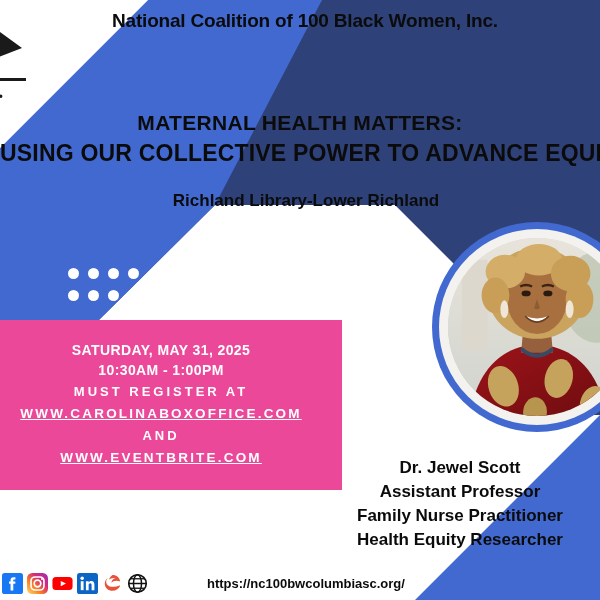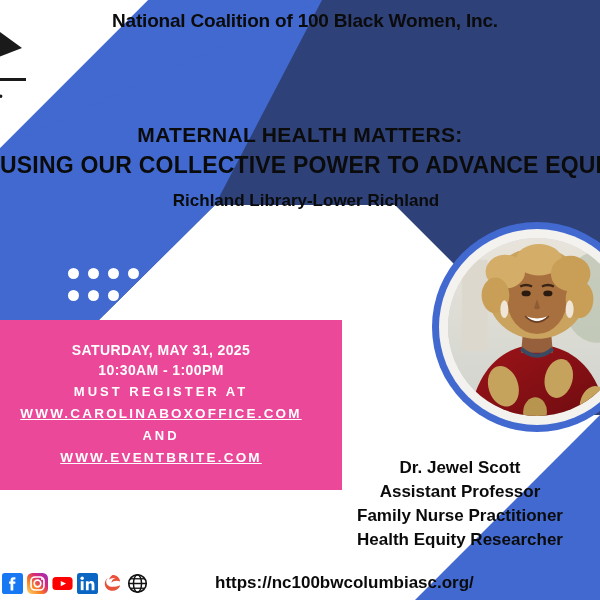--- a/index.html
+++ b/index.html
@@ -54,21 +54,20 @@
   }
 
   
   .title-block {
     position: absolute;
     left: 0;
     top: 108px;
     width: 600px;
     text-align: center;
     z-index: 5;
-    margin-top: 12px;
   }
   .title-main {
     color: #0b0b0b;
     font-weight: bold;
     font-size: 21px;
     line-height: 30px;
     letter-spacing: 0.3px;
     white-space: nowrap;
   }
   .title-sub {
@@ -234,23 +233,23 @@
   }
   .soc {
     width: 21px;
     height: 21px;
     display: block;
     flex: none;
   }
   .footer-url {
     color: #0b0b0b;
     font-weight: bold;
-    font-size: 17px;
-    white-space: nowrap;
-    margin-left: 16px;
+    font-size: 13px;
+    white-space: nowrap;
+    margin-left: 8px;
     padding-left: 47px;
   }
 </style>
 </head>
 <body>
 
 <div id="flyer">
 
   <svg class="bg-layer" viewBox="0 0 600 600" preserveAspectRatio="none">
     <rect x="0" y="0" width="600" height="600" fill="#ffffff"></rect>

